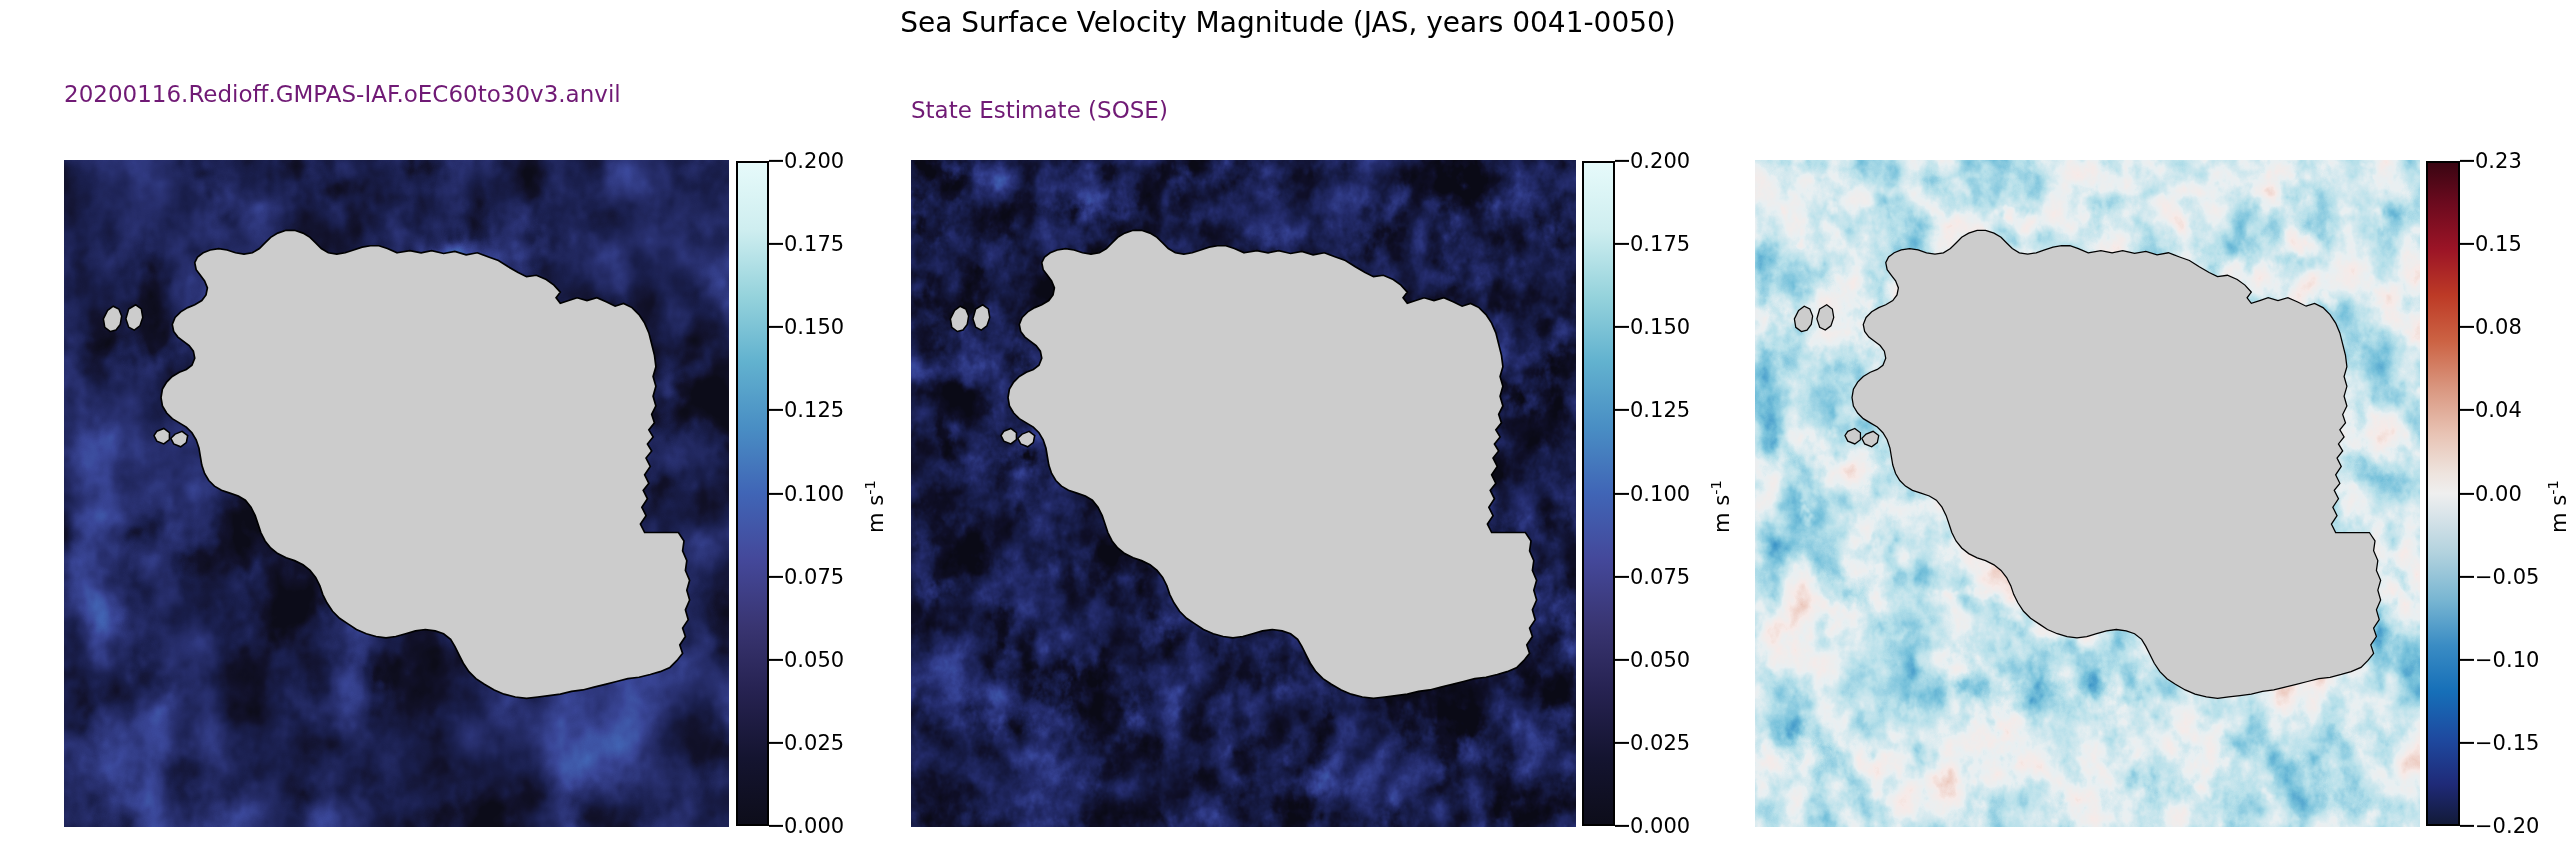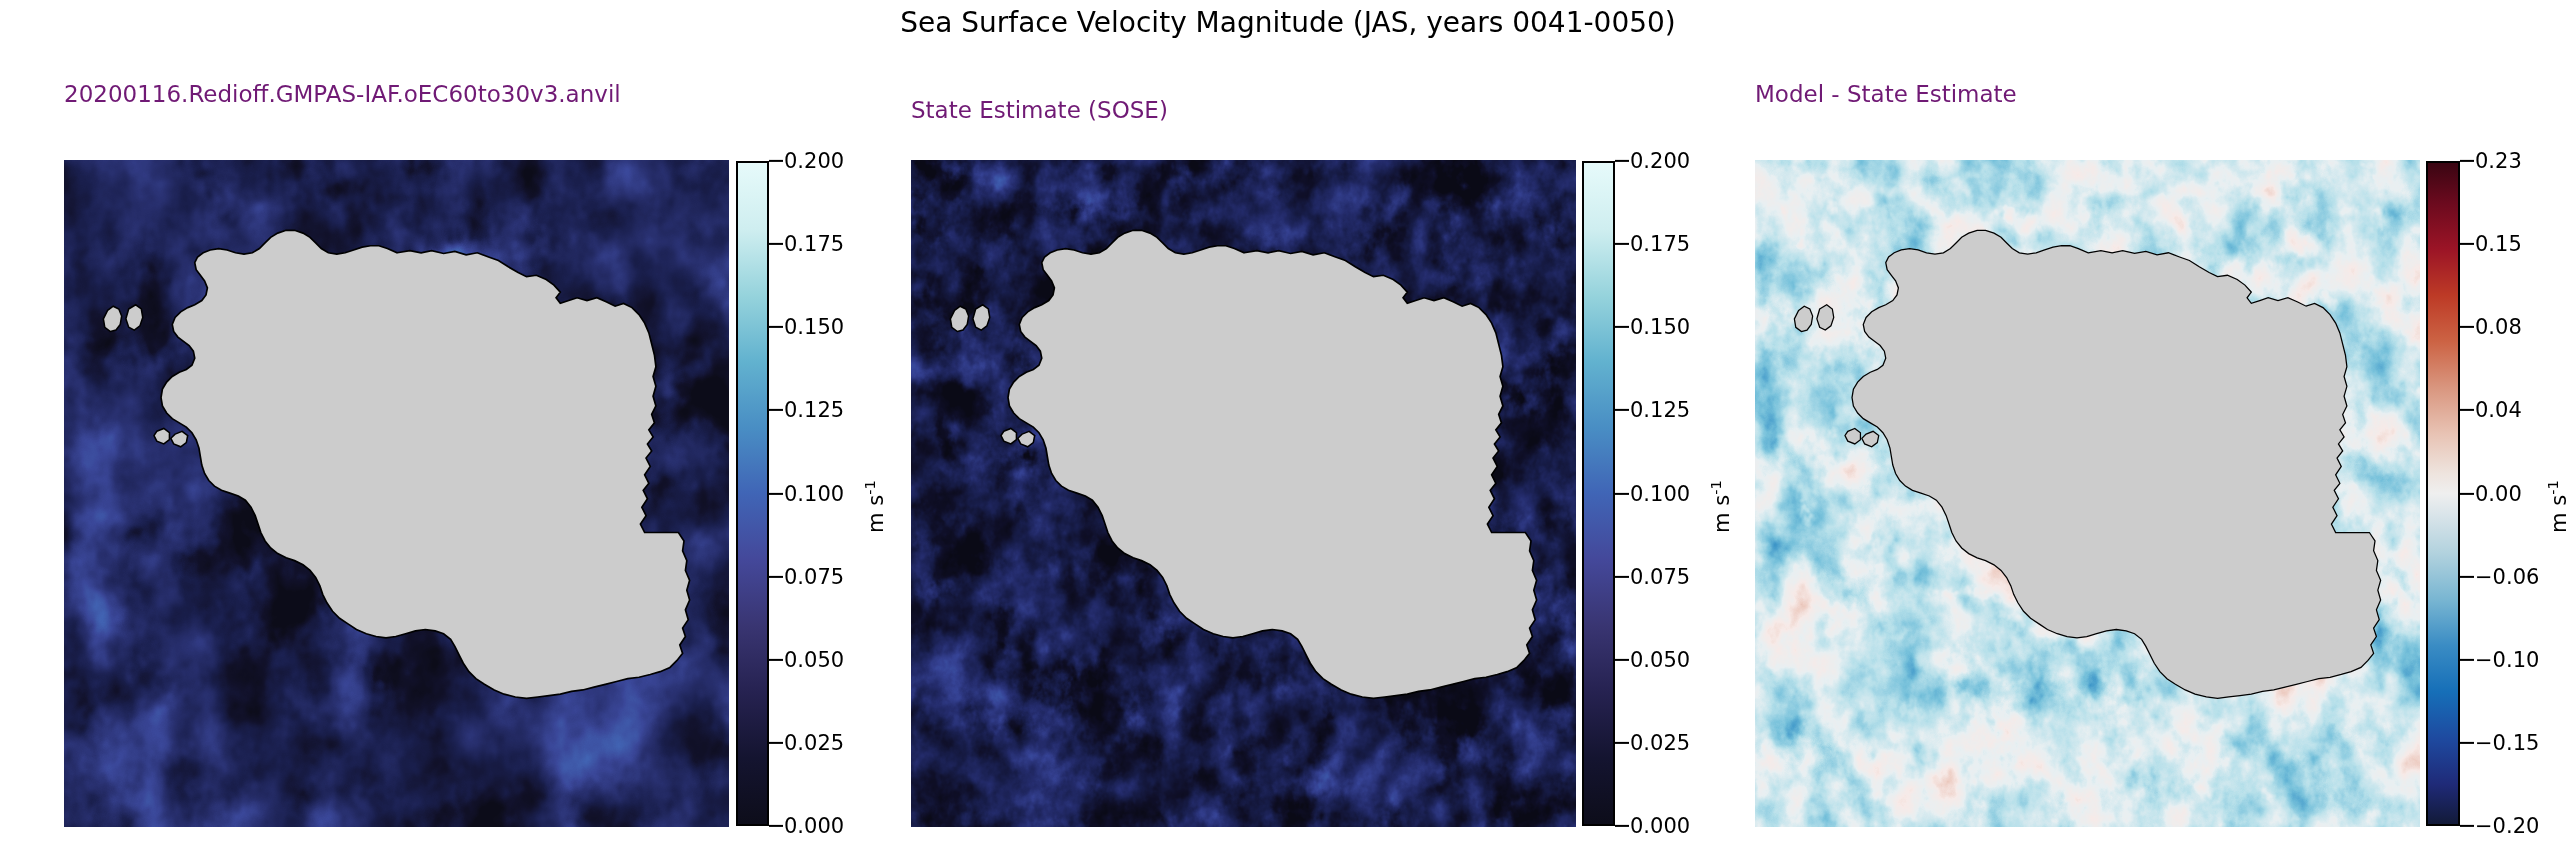--- a/index.html
+++ b/index.html
@@ -59,21 +59,20 @@
 <body>
 
 <div id="figure">
 
   <div class="suptitle">Sea Surface Velocity Magnitude (JAS, years 0041-0050)</div>
 
   <div class="axtitle" style="left:64px;width:665px;">20200116.Redioff.GMPAS-IAF.oEC60to30v3.anvil</div>
 
   <div class="axtitle" style="left:911px;width:665px;margin-top:16px;">State Estimate (SOSE)</div>
 
-  <div class="axtitle" style="left:1755px;width:665px;">Model - State Estimate</div>
 
   <svg width="0" height="0" style="position:absolute" aria-hidden="true">
     <defs>
 
       <filter id="fieldModel" x="0%" y="0%" width="100%" height="100%" color-interpolation-filters="sRGB">
         <feTurbulence type="fractalNoise" baseFrequency="0.0045 0.0045" numOctaves="5" seed="17" result="t1"></feTurbulence>
         <feTurbulence type="fractalNoise" baseFrequency="0.013 0.010" numOctaves="4" seed="41" result="t2"></feTurbulence>
         <feComposite in="t1" in2="t2" operator="arithmetic" k1="0.55" k2="0.55" k3="0.45" k4="-0.18" result="mix"></feComposite>
         <feColorMatrix in="mix" type="matrix" values="0.33 0.33 0.33 0 0
                   0.33 0.33 0.33 0 0
@@ -277,21 +276,21 @@
           #bd3a26 80%, #9b1426 87%, #6b0a1e 94%, #3a0512 100%);">
       </div>
     </div>
     <div class="cb-tick" style="top:100%;"></div>
     <div class="cb-lab" style="top:100%;">−0.20</div>
     <div class="cb-tick" style="top:87.5%;"></div>
     <div class="cb-lab" style="top:87.5%;">−0.15</div>
     <div class="cb-tick" style="top:75%;"></div>
     <div class="cb-lab" style="top:75%;">−0.10</div>
     <div class="cb-tick" style="top:62.5%;"></div>
-    <div class="cb-lab" style="top:62.5%;">−0.06</div>
+    <div class="cb-lab" style="top:62.5%;">−0.05</div>
     <div class="cb-tick" style="top:50%;"></div>
     <div class="cb-lab" style="top:50%;">0.00</div>
     <div class="cb-tick" style="top:37.5%;"></div>
     <div class="cb-lab" style="top:37.5%;">0.04</div>
     <div class="cb-tick" style="top:25%;"></div>
     <div class="cb-lab" style="top:25%;">0.08</div>
     <div class="cb-tick" style="top:12.5%;"></div>
     <div class="cb-lab" style="top:12.5%;text-align:center;">0.15</div>
     <div class="cb-tick" style="top:0%;"></div>
     <div class="cb-lab" style="top:0%;">0.23</div>

